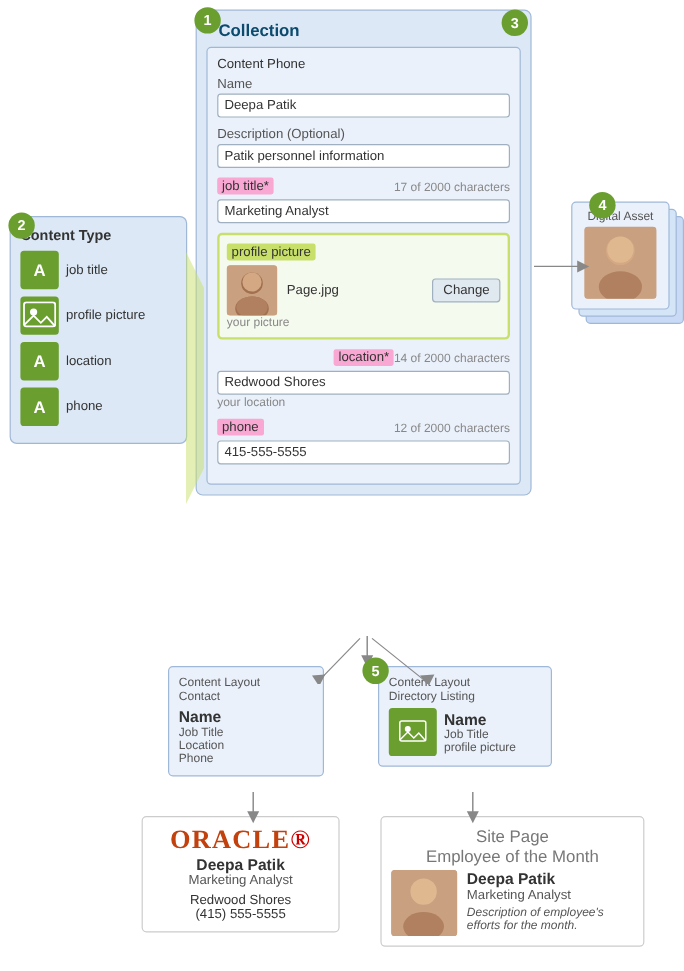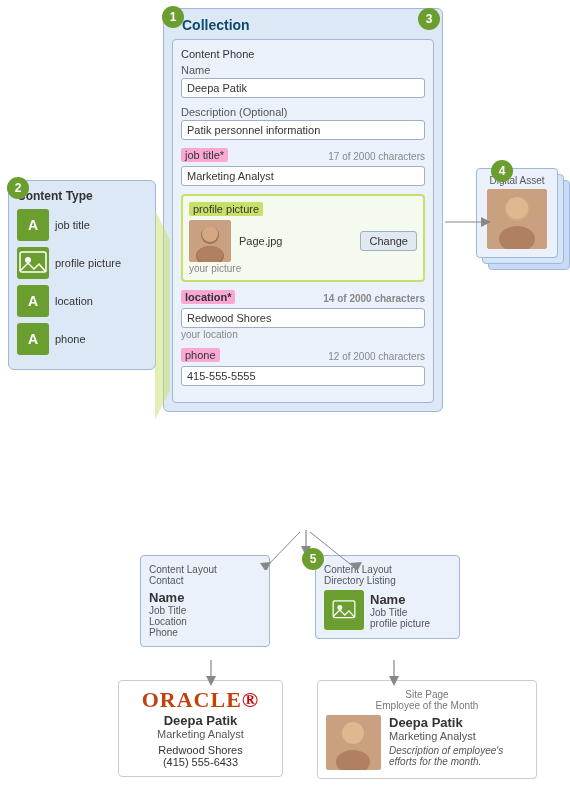--- a/index.html
+++ b/index.html
@@ -299,21 +299,21 @@
       position: absolute;
       left: 317px;
       top: 680px;
       width: 220px;
       background: #fff;
       border: 1px solid #ccc;
       border-radius: 4px;
       padding: 8px;
     }
     .site-page-header {
-      font-size: 10px;
+      font-size: 14px;
       color: #777;
       text-align: center;
       margin-bottom: 4px;
     }
     .site-page-content {
       display: flex;
       align-items: flex-start;
       gap: 8px;
     }
     .site-page-photo {
@@ -403,21 +403,21 @@
               <ellipse cx="21" cy="35" rx="13" ry="9" fill="#b08060"></ellipse>
             </svg>
           </div>
           <span class="profile-pic-filename">Page.jpg</span>
           <button class="change-btn">Change</button>
         </div>
         <div class="field-hint">your picture</div>
       </div>
 
       <div class="field-group">
-        <div style="display:flex; justify-content:space-between; align-items:center; margin-bottom:2px;font-weight:bold;">
+        <div style="display:flex; justify-content:flex-end; align-items:center; margin-bottom:2px;">
           <span class="field-label highlighted">location*</span>
           <span style="font-size:10px; color:#888;">14 of 2000 characters</span>
         </div>
         <input class="field-input" type="text" value="Redwood Shores" style="">
         <div class="field-hint">your location</div>
       </div>
 
       <div class="field-group">
         <div style="display:flex; justify-content:space-between; align-items:center; margin-bottom:2px;">
           <span class="field-label highlighted">phone</span>
@@ -551,21 +551,21 @@
     <polygon points="1,16 6,26 11,16" fill="#888"></polygon>
   </svg>
 
   <div class="oracle-result-box">
     <div class="oracle-logo">
       <span>ORACLE</span>®
     </div>
     <div class="oracle-name">Deepa Patik</div>
     <div class="oracle-title">Marketing Analyst</div>
     <div class="oracle-location">Redwood Shores</div>
-    <div class="oracle-phone">(415) 555-6433</div>
+    <div class="oracle-phone">(415) 555-5555</div>
   </div>
 
   <div class="site-page-box">
     <div class="site-page-header">
       <span style="white-space:pre-line;">Site Page
 Employee of the Month</span>
     </div>
     <div class="site-page-content">
       <div class="site-page-photo">
         <svg viewBox="0 0 55 55" width="55" height="55" xmlns="http://www.w3.org/2000/svg">

